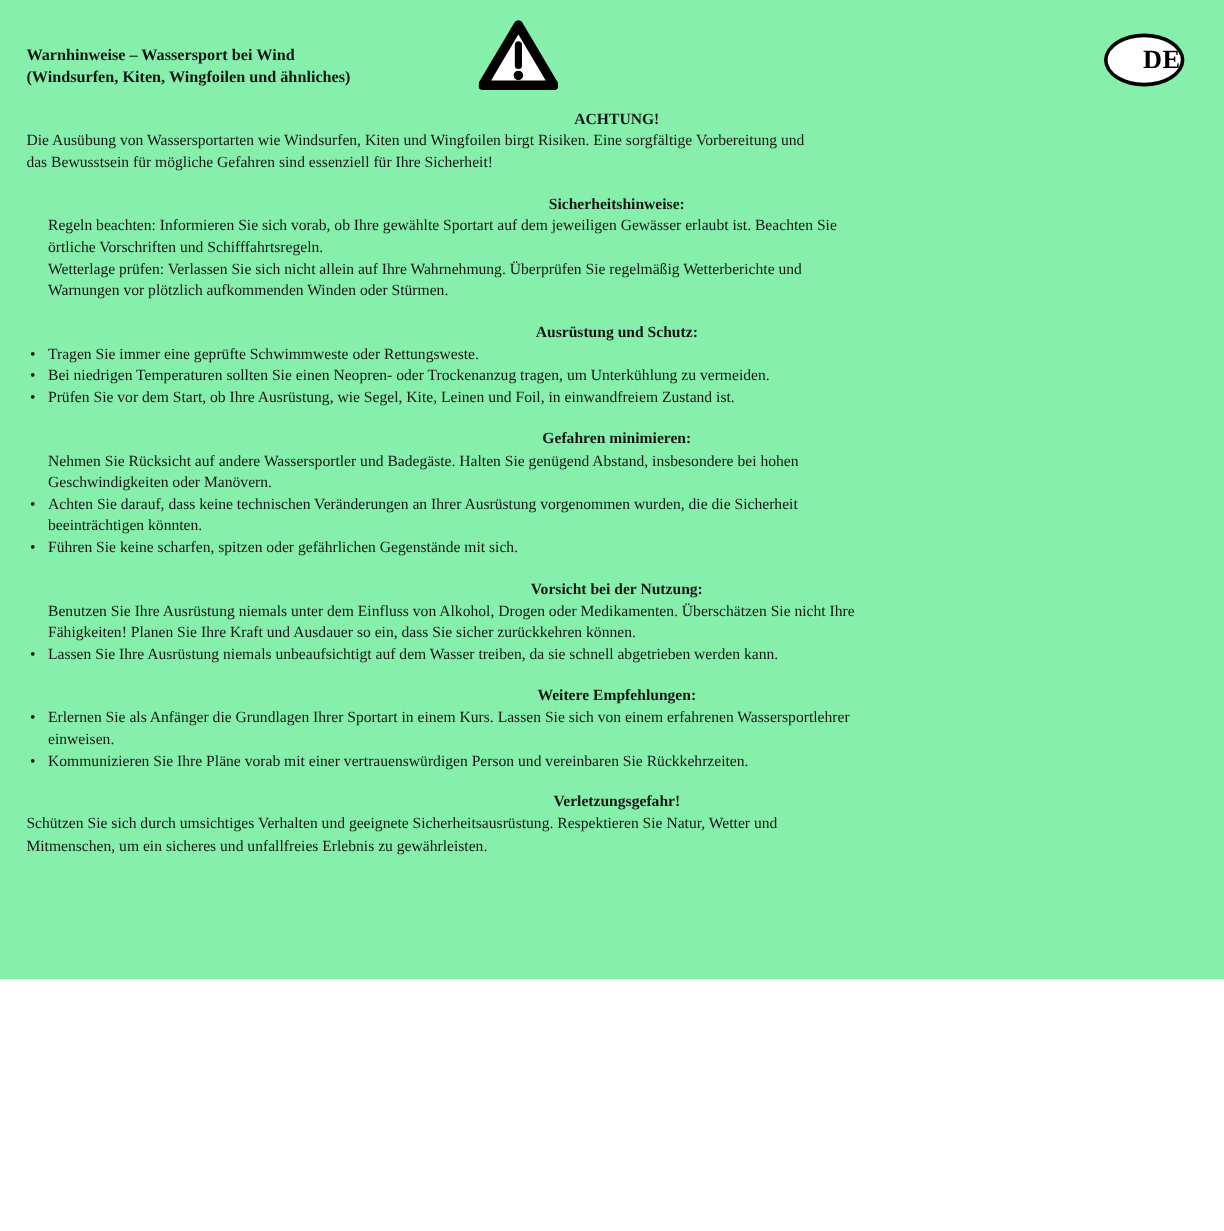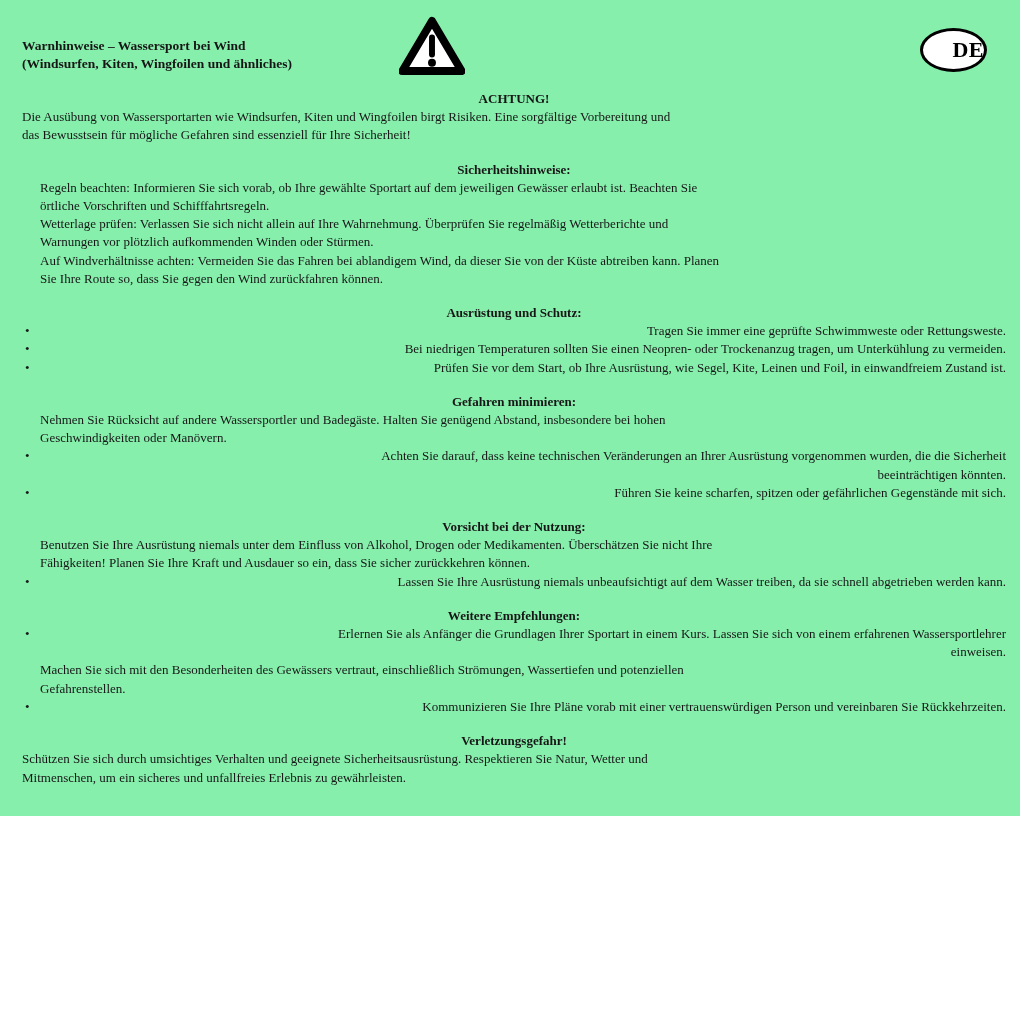--- a/index.html
+++ b/index.html
@@ -67,21 +67,20 @@
     margin: 0;
     white-space: pre-line;
   }
   .indent { padding-left: 18px; }
   .group { margin: 0; padding: 0; list-style: none; }
   .bullet-item {
     position: relative;
     padding-left: 18px;
     white-space: pre-line;
     margin: 0;
-    text-align: right;
   }
   .dot::before {
     content: "\2022";
     position: absolute;
     left: 3px;
     top: 0;
     white-space: normal;
   }
 </style>
 </head>
@@ -107,22 +106,20 @@
     <h2 class="heading">ACHTUNG!</h2>
     <p class="para">Die Ausübung von Wassersportarten wie Windsurfen, Kiten und Wingfoilen birgt Risiken. Eine sorgfältige Vorbereitung und
 das Bewusstsein für mögliche Gefahren sind essenziell für Ihre Sicherheit!</p>
 
     <h2 class="heading gap">Sicherheitshinweise:</h2>
     <div class="group gap">
       <p class="para indent">Regeln beachten: Informieren Sie sich vorab, ob Ihre gewählte Sportart auf dem jeweiligen Gewässer erlaubt ist. Beachten Sie
 örtliche Vorschriften und Schifffahrtsregeln.</p>
       <p class="para indent">Wetterlage prüfen: Verlassen Sie sich nicht allein auf Ihre Wahrnehmung. Überprüfen Sie regelmäßig Wetterberichte und
 Warnungen vor plötzlich aufkommenden Winden oder Stürmen.</p>
-      <p class="para indent">Auf Windverhältnisse achten: Vermeiden Sie das Fahren bei ablandigem Wind, da dieser Sie von der Küste abtreiben kann. Planen
-Sie Ihre Route so, dass Sie gegen den Wind zurückfahren können.</p>
     </div>
 
     <h2 class="heading gap">Ausrüstung und Schutz:</h2>
     <ul class="group gap">
       <li class="bullet-item"><span class="dot"></span><span>Tragen Sie immer eine geprüfte Schwimmweste oder Rettungsweste.</span></li>
       <li class="bullet-item"><span class="dot"></span><span>Bei niedrigen Temperaturen sollten Sie einen Neopren- oder Trockenanzug tragen, um Unterkühlung zu vermeiden.</span></li>
       <li class="bullet-item"><span class="dot"></span><span>Prüfen Sie vor dem Start, ob Ihre Ausrüstung, wie Segel, Kite, Leinen und Foil, in einwandfreiem Zustand ist.</span></li>
     </ul>
 
     <h2 class="heading gap">Gefahren minimieren:</h2>
@@ -144,22 +141,20 @@
         <li class="bullet-item"><span class="dot"></span><span>Lassen Sie Ihre Ausrüstung niemals unbeaufsichtigt auf dem Wasser treiben, da sie schnell abgetrieben werden kann.</span></li>
       </ul>
     </div>
 
     <h2 class="heading gap">Weitere Empfehlungen:</h2>
     <div class="group gap">
       <ul class="group">
         <li class="bullet-item"><span class="dot"></span><span>Erlernen Sie als Anfänger die Grundlagen Ihrer Sportart in einem Kurs. Lassen Sie sich von einem erfahrenen Wassersportlehrer
 einweisen.</span></li>
       </ul>
-      <p class="para indent">Machen Sie sich mit den Besonderheiten des Gewässers vertraut, einschließlich Strömungen, Wassertiefen und potenziellen
-Gefahrenstellen.</p>
       <ul class="group">
         <li class="bullet-item"><span class="dot"></span><span>Kommunizieren Sie Ihre Pläne vorab mit einer vertrauenswürdigen Person und vereinbaren Sie Rückkehrzeiten.</span></li>
       </ul>
     </div>
 
     <h2 class="heading gap">Verletzungsgefahr!</h2>
     <p class="para">Schützen Sie sich durch umsichtiges Verhalten und geeignete Sicherheitsausrüstung. Respektieren Sie Natur, Wetter und
 Mitmenschen, um ein sicheres und unfallfreies Erlebnis zu gewährleisten.</p>
 
   </main>

